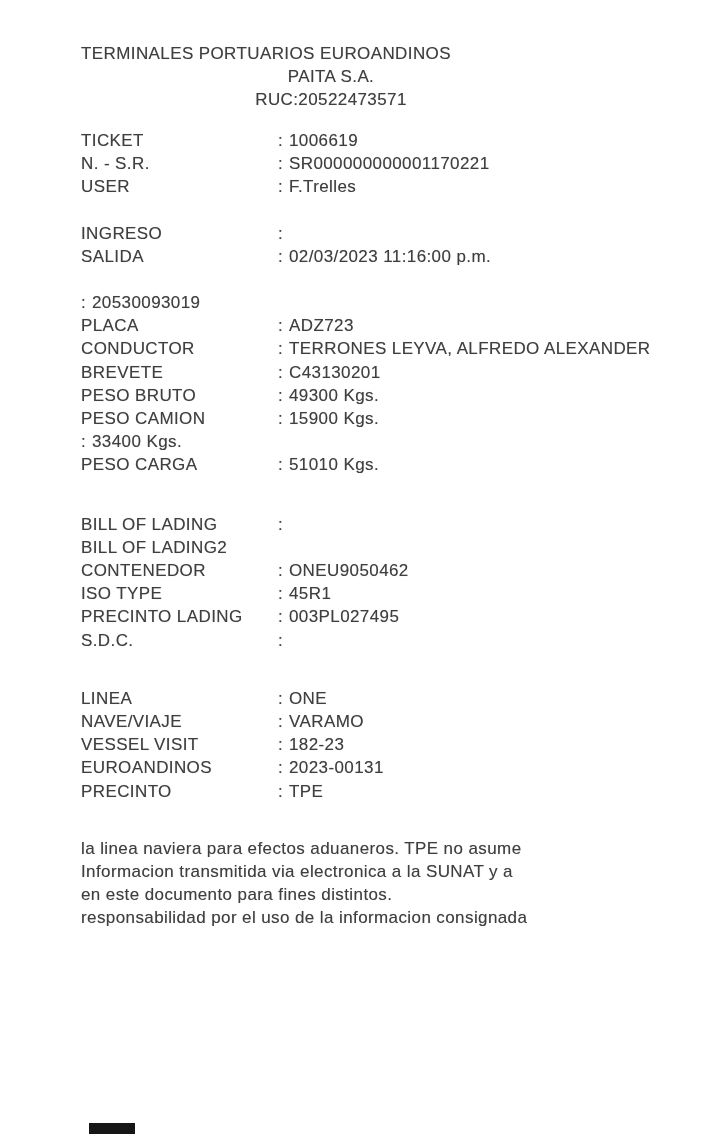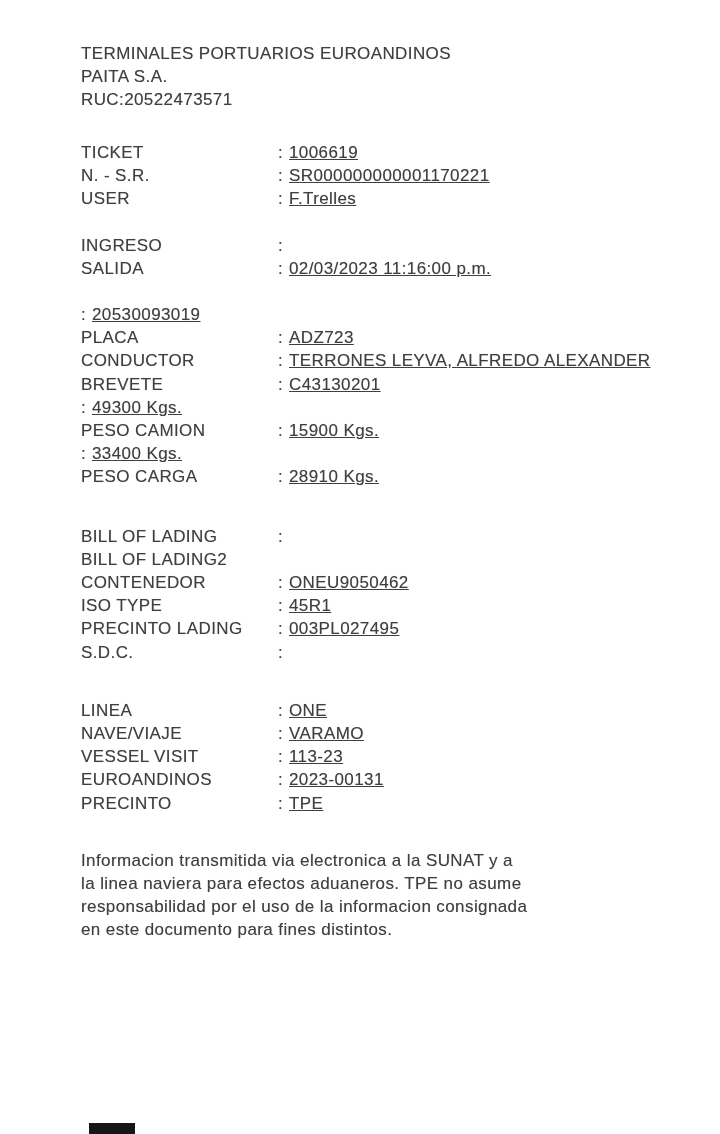--- a/index.html
+++ b/index.html
@@ -17,35 +17,35 @@
     text-shadow: 0 0 0.7px rgba(63,63,63,0.45);
     margin-left: 31px;
   }
   .header {
     position: absolute;
     left: 50px;
     top: 42px;
     width: 500px;
   }
   .header .h-line1 { text-align: left; }
-  .header .h-line2, .header .h-line3 { }
+  .header .h-line2, .header .h-line3 { text-align: center; }
   .content {
     position: absolute;
     left: 50px;
-    top: 141px;
+    top: 129px;
     width: 640px;
   }
   .section { margin: 0 0 23px 0; }
   .section:nth-of-type(3) { margin-bottom: 36px; }
   .section:nth-of-type(4) { margin-bottom: 35px; }
   .section:nth-of-type(5) { margin-bottom: 34px; }
   .row { display: flex; white-space: pre; }
   .lbl { display: inline-block; width: 197px; flex: 0 0 197px; }
   .sep { display: inline-block; width: 11px; flex: 0 0 11px; }
-  .val { display: inline-block; text-decoration: underline; }
+  .val { display: inline-block; }
   .footer { }
   .footer .f-line { white-space: pre; }
   .black-mark {
     position: absolute;
     left: 58px;
     top: 1123px;
     width: 46px;
     height: 11px;
     background: #161616;
   }
@@ -70,43 +70,43 @@
       </div>
       <div class="section">
         <div class="row"><span class="lbl">INGRESO</span><span class="sep">:</span></div>
         <div class="row"><span class="lbl">SALIDA</span><span class="sep">:</span><span class="val">02/03/2023 11:16:00 p.m.</span></div>
       </div>
       <div class="section">
         <div class="row"><span class="sep">:</span><span class="val">20530093019</span></div>
         <div class="row"><span class="lbl">PLACA</span><span class="sep">:</span><span class="val">ADZ723</span></div>
         <div class="row"><span class="lbl">CONDUCTOR</span><span class="sep">:</span><span class="val">TERRONES LEYVA, ALFREDO ALEXANDER</span></div>
         <div class="row"><span class="lbl">BREVETE</span><span class="sep">:</span><span class="val">C43130201</span></div>
-        <div class="row"><span class="sep">:</span><span class="val">49300 Kgs.</span></div>
+        <div class="row"><span class="lbl">PESO BRUTO</span><span class="sep">:</span><span class="val">49300 Kgs.</span></div>
         <div class="row"><span class="lbl">PESO CAMION</span><span class="sep">:</span><span class="val">15900 Kgs.</span></div>
         <div class="row"><span class="sep">:</span><span class="val">33400 Kgs.</span></div>
-        <div class="row"><span class="lbl">PESO CARGA</span><span class="sep">:</span><span class="val">28910 Kgs.</span></div>
+        <div class="row"><span class="lbl">PESO CARGA</span><span class="sep">:</span><span class="val">51010 Kgs.</span></div>
       </div>
       <div class="section">
         <div class="row"><span class="lbl">BILL OF LADING</span><span class="sep">:</span><span class="val"></span></div>
         <div class="row"><span class="lbl">BILL OF LADING2</span><span class="sep"></span><span class="val"></span></div>
         <div class="row"><span class="lbl">CONTENEDOR</span><span class="sep">:</span><span class="val">ONEU9050462</span></div>
         <div class="row"><span class="lbl">ISO TYPE</span><span class="sep">:</span><span class="val">45R1</span></div>
         <div class="row"><span class="lbl">PRECINTO LADING</span><span class="sep">:</span><span class="val">003PL027495</span></div>
         <div class="row"><span class="lbl">S.D.C.</span><span class="sep">:</span><span class="val"></span></div>
       </div>
       <div class="section">
         <div class="row"><span class="lbl">LINEA</span><span class="sep">:</span><span class="val">ONE</span></div>
         <div class="row"><span class="lbl">NAVE/VIAJE</span><span class="sep">:</span><span class="val">VARAMO</span></div>
-        <div class="row"><span class="lbl">VESSEL VISIT</span><span class="sep">:</span><span class="val">113-23</span></div>
+        <div class="row"><span class="lbl">VESSEL VISIT</span><span class="sep">:</span><span class="val">182-23</span></div>
         <div class="row"><span class="lbl">EUROANDINOS</span><span class="sep">:</span><span class="val">2023-00131</span></div>
         <div class="row"><span class="lbl">PRECINTO</span><span class="sep">:</span><span class="val">TPE</span></div>
       </div>
       <div class="footer">
+        <div class="f-line">la linea naviera para efectos aduaneros. TPE no asume</div>
         <div class="f-line">Informacion transmitida via electronica a la SUNAT y a</div>
-        <div class="f-line">la linea naviera para efectos aduaneros. TPE no asume</div>
+        <div class="f-line">en este documento para fines distintos.</div>
         <div class="f-line">responsabilidad por el uso de la informacion consignada</div>
-        <div class="f-line">en este documento para fines distintos.</div>
       </div>
     </div>
 
   <div class="black-mark"></div>
 
 </div>
 
 </body></html>

